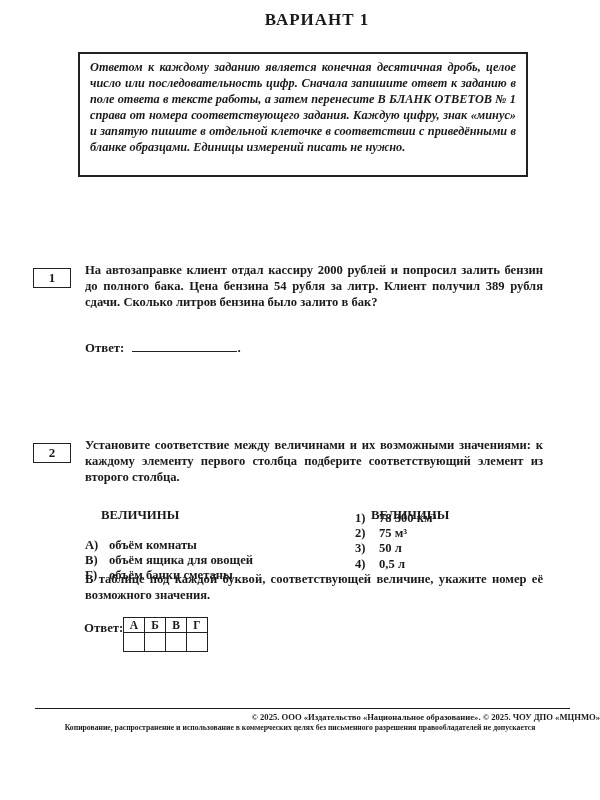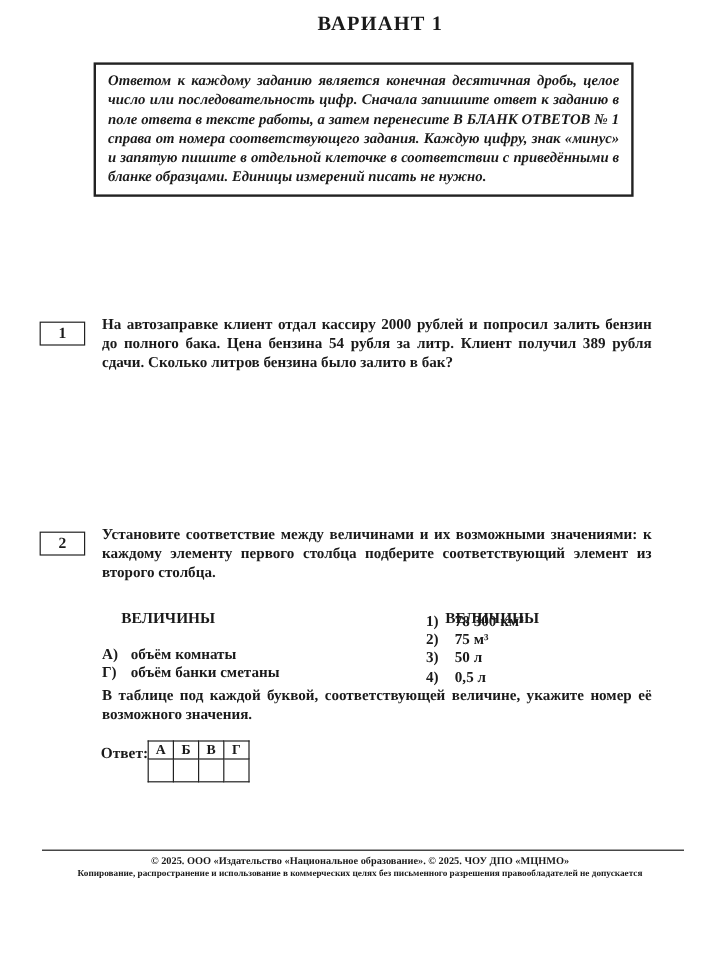--- a/index.html
+++ b/index.html
@@ -12,21 +12,21 @@
   }
   .page { position: absolute; inset: 0; background: #ffffff; }
 
   .title {
     position: absolute; top: 10px; left: 0; width: 100%;
     text-align: center; font-size: 17px; font-weight: bold;
     letter-spacing: 1px; margin: 0; padding-left: 17px;
   }
 
   .instructions {
-    position: absolute; left: 78px; top: 52px; width: 450px; height: 112px;
+    position: absolute; left: 78px; top: 52px; width: 450px; height: 125px;
     box-sizing: border-box;
     border: 2px solid #222;
     padding: 5px 10px;
   }
   .instructions p {
     margin: 0;
     font-weight: bold; font-style: italic;
     font-size: 12.3px; line-height: 16px;
     text-align: justify;
   }
@@ -89,21 +89,21 @@
   }
   .answer-table .hdr-row td { height: 15px; }
   .answer-table .cell-row td { height: 19px; }
 
   .footer-rule {
     position: absolute; left: 35px; top: 708px; width: 535px;
     border-top: 1.5px solid #1a1a1a; height: 0;
   }
   .footer-line1 {
     position: absolute; top: 712px; left: 0; width: 100%;
-    text-align: center; font-weight: bold; font-size: 8.6px;
+    text-align: right; font-weight: bold; font-size: 8.6px;
     font-family: "Liberation Serif", "DejaVu Serif", serif;
     margin: 0;
   }
   .footer-line2 {
     position: absolute; top: 723px; left: 0; width: 100%;
     text-align: center; font-weight: bold; font-size: 7.7px;
     margin: 0;
   }
 </style>
 </head>
@@ -115,32 +115,38 @@
 
   <div class="instructions">
     <p>Ответом к каждому заданию является конечная десятичная дробь, целое число или последовательность цифр. Сначала запишите ответ к заданию в поле ответа в тексте работы, а затем перенесите В БЛАНК ОТВЕТОВ № 1 справа от номера соответствующего задания. Каждую цифру, знак «минус» и запятую пишите в отдельной клеточке в соответствии с приведёнными в бланке образцами. Единицы измерений писать не нужно.</p>
   </div>
 
   <div class="qnum-box q1-box">
     <span>1</span>
   </div>
   <p class="qtext q1-text">На автозаправке клиент отдал кассиру 2000 рублей и попросил залить бензин до полного бака. Цена бензина 54 рубля за литр. Клиент получил 389 рубля сдачи. Сколько литров бензина было залито в бак?</p>
 
+  <div class="answer-line">
+    <span class="answer-label">Ответ:</span><span class="answer-blank"></span><span class="answer-suffix">.</span>
+  </div>
 
   <div class="qnum-box q2-box">
     <span>2</span>
   </div>
   <p class="qtext q2-text">Установите соответствие между величинами и их возможными значениями: к каждому элементу первого столбца подберите соответствующий элемент из второго столбца.</p>
 
   <p class="col-header left-col-header">ВЕЛИЧИНЫ</p>
   <p class="col-header right-col-header">ВЕЛИЧИНЫ</p>
 
   <div class="match-list left-list">
     <div class="match-item">
       <span class="item-label">А)</span><span>объём комнаты</span>
+    </div>
+    <div class="match-item">
+      <span class="item-label">В)</span><span>объём ящика для овощей</span>
     </div>
     <div class="match-item">
       <span class="item-label">Г)</span><span>объём банки сметаны</span>
     </div>
   </div>
 
   <div class="match-list right-list">
     <div class="match-item">
       <span class="item-label">1)</span><span>78 300 км³</span>
     </div>

